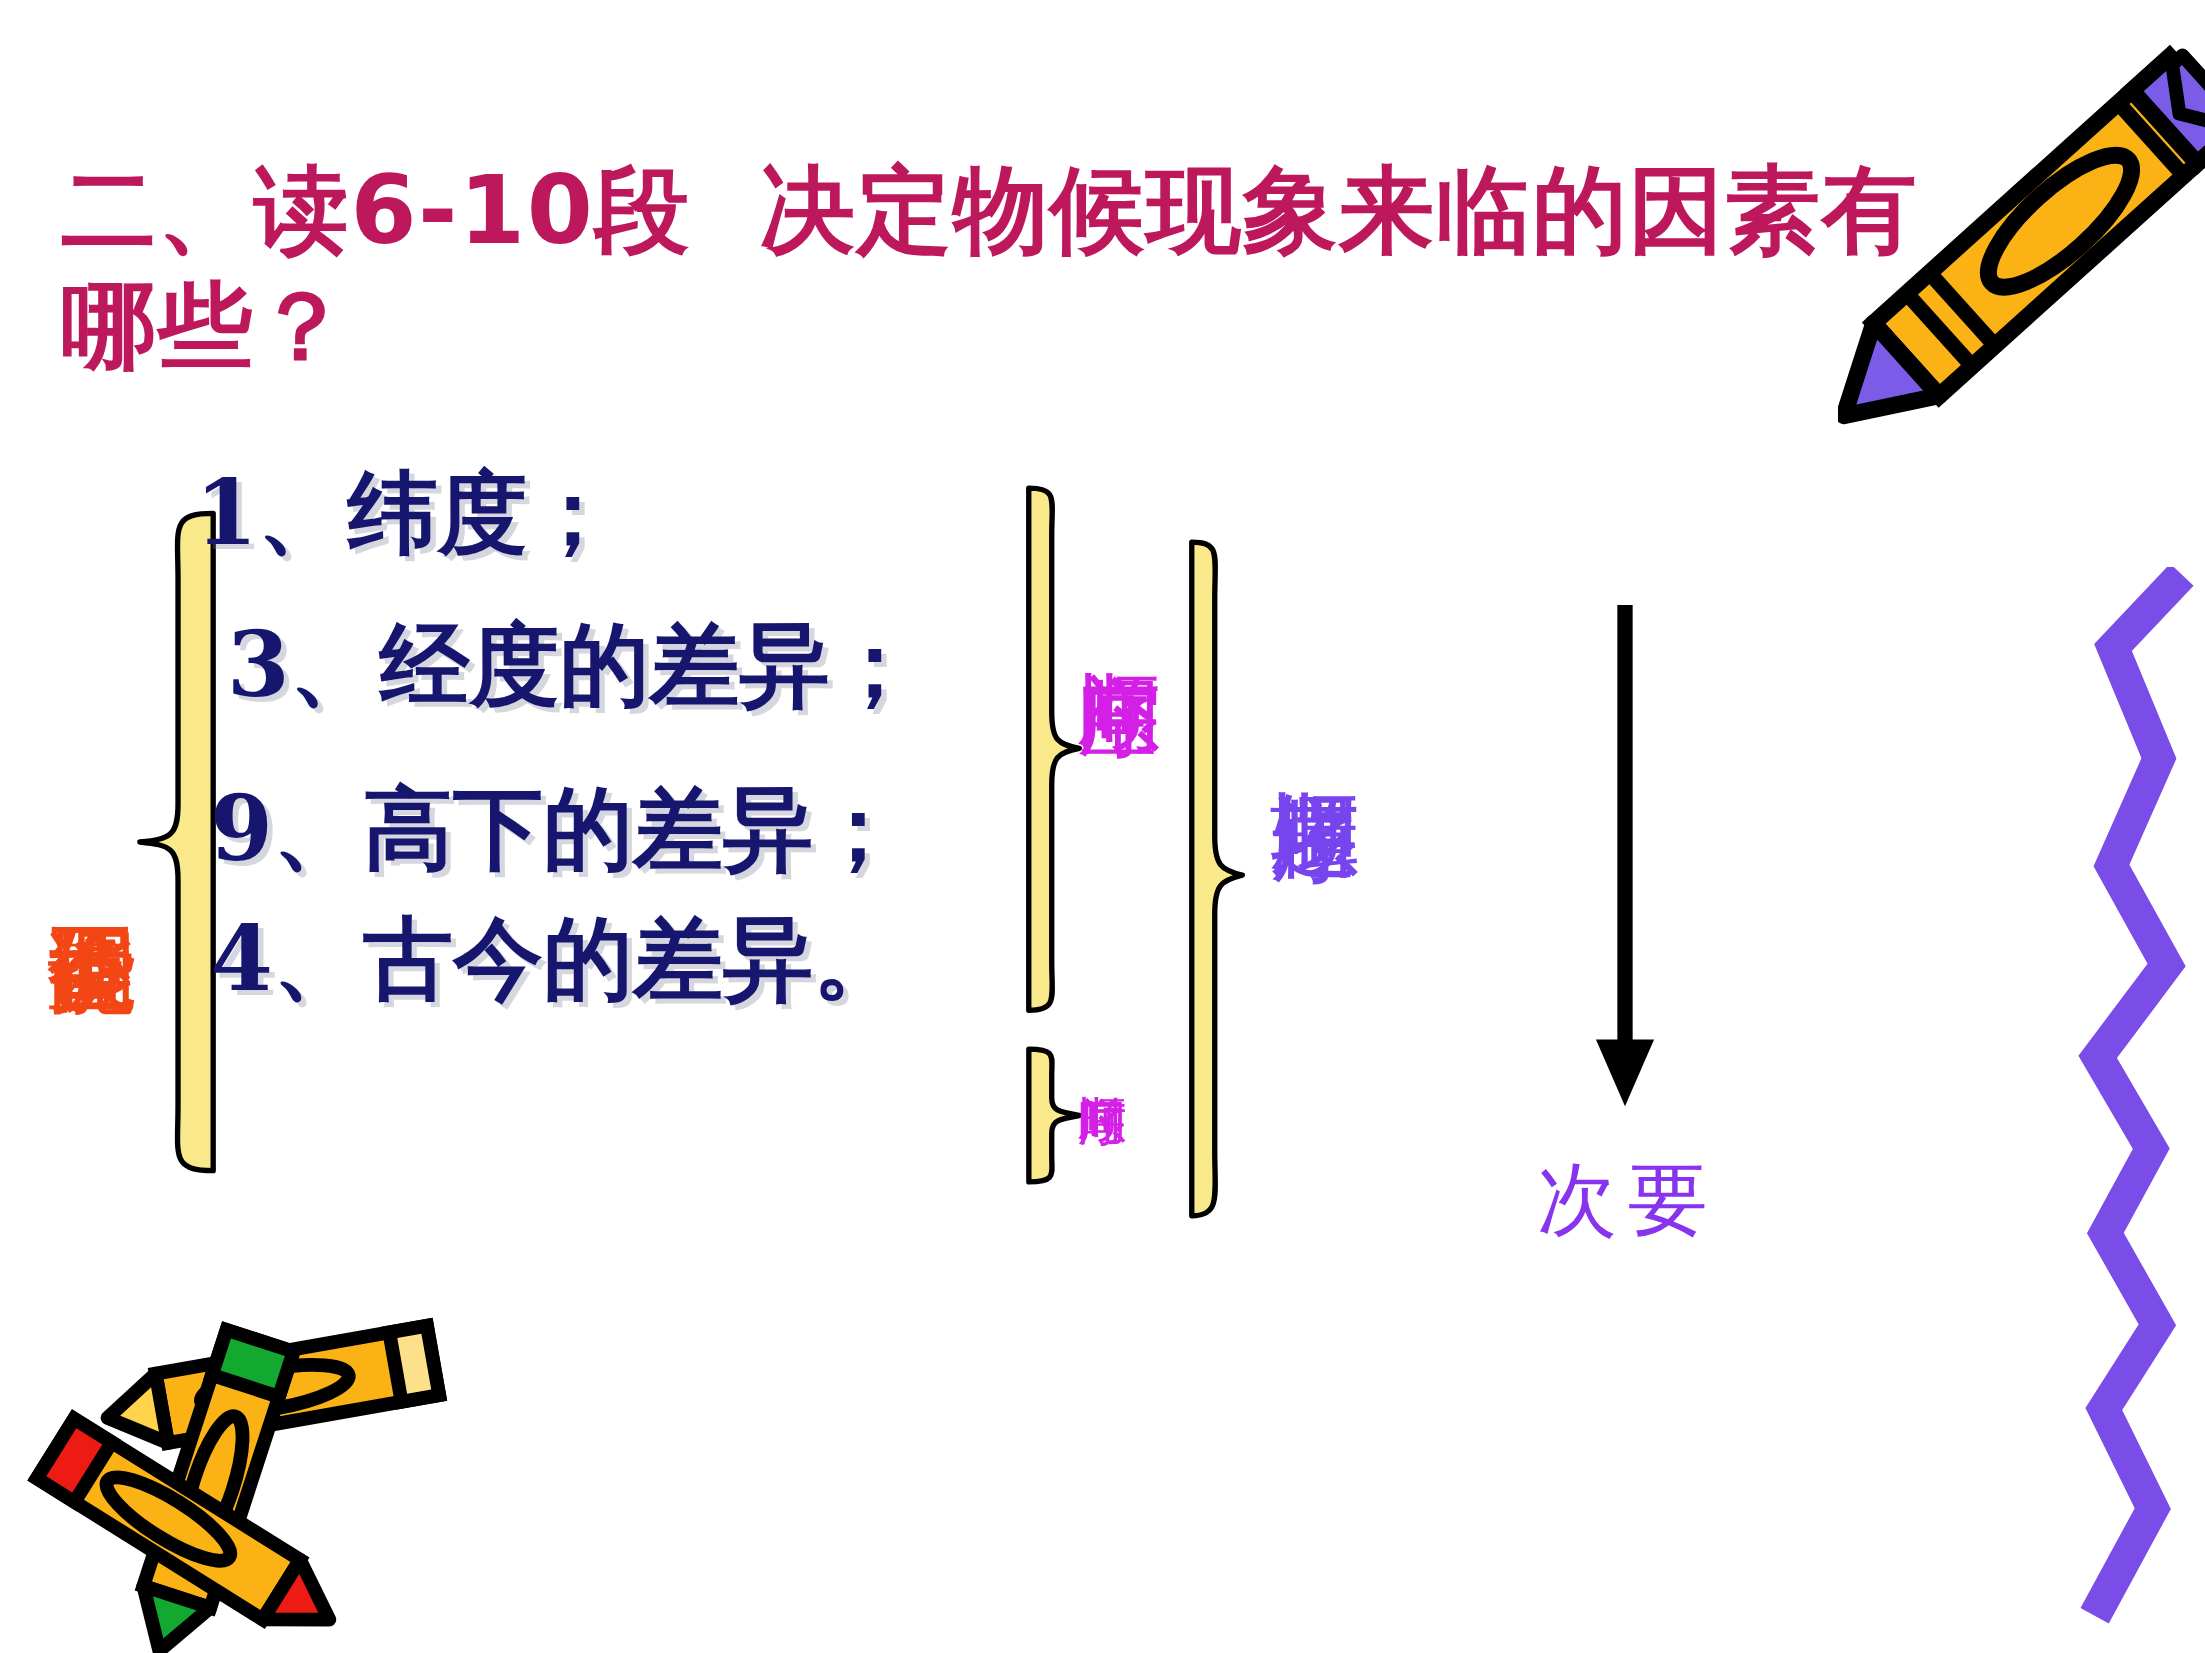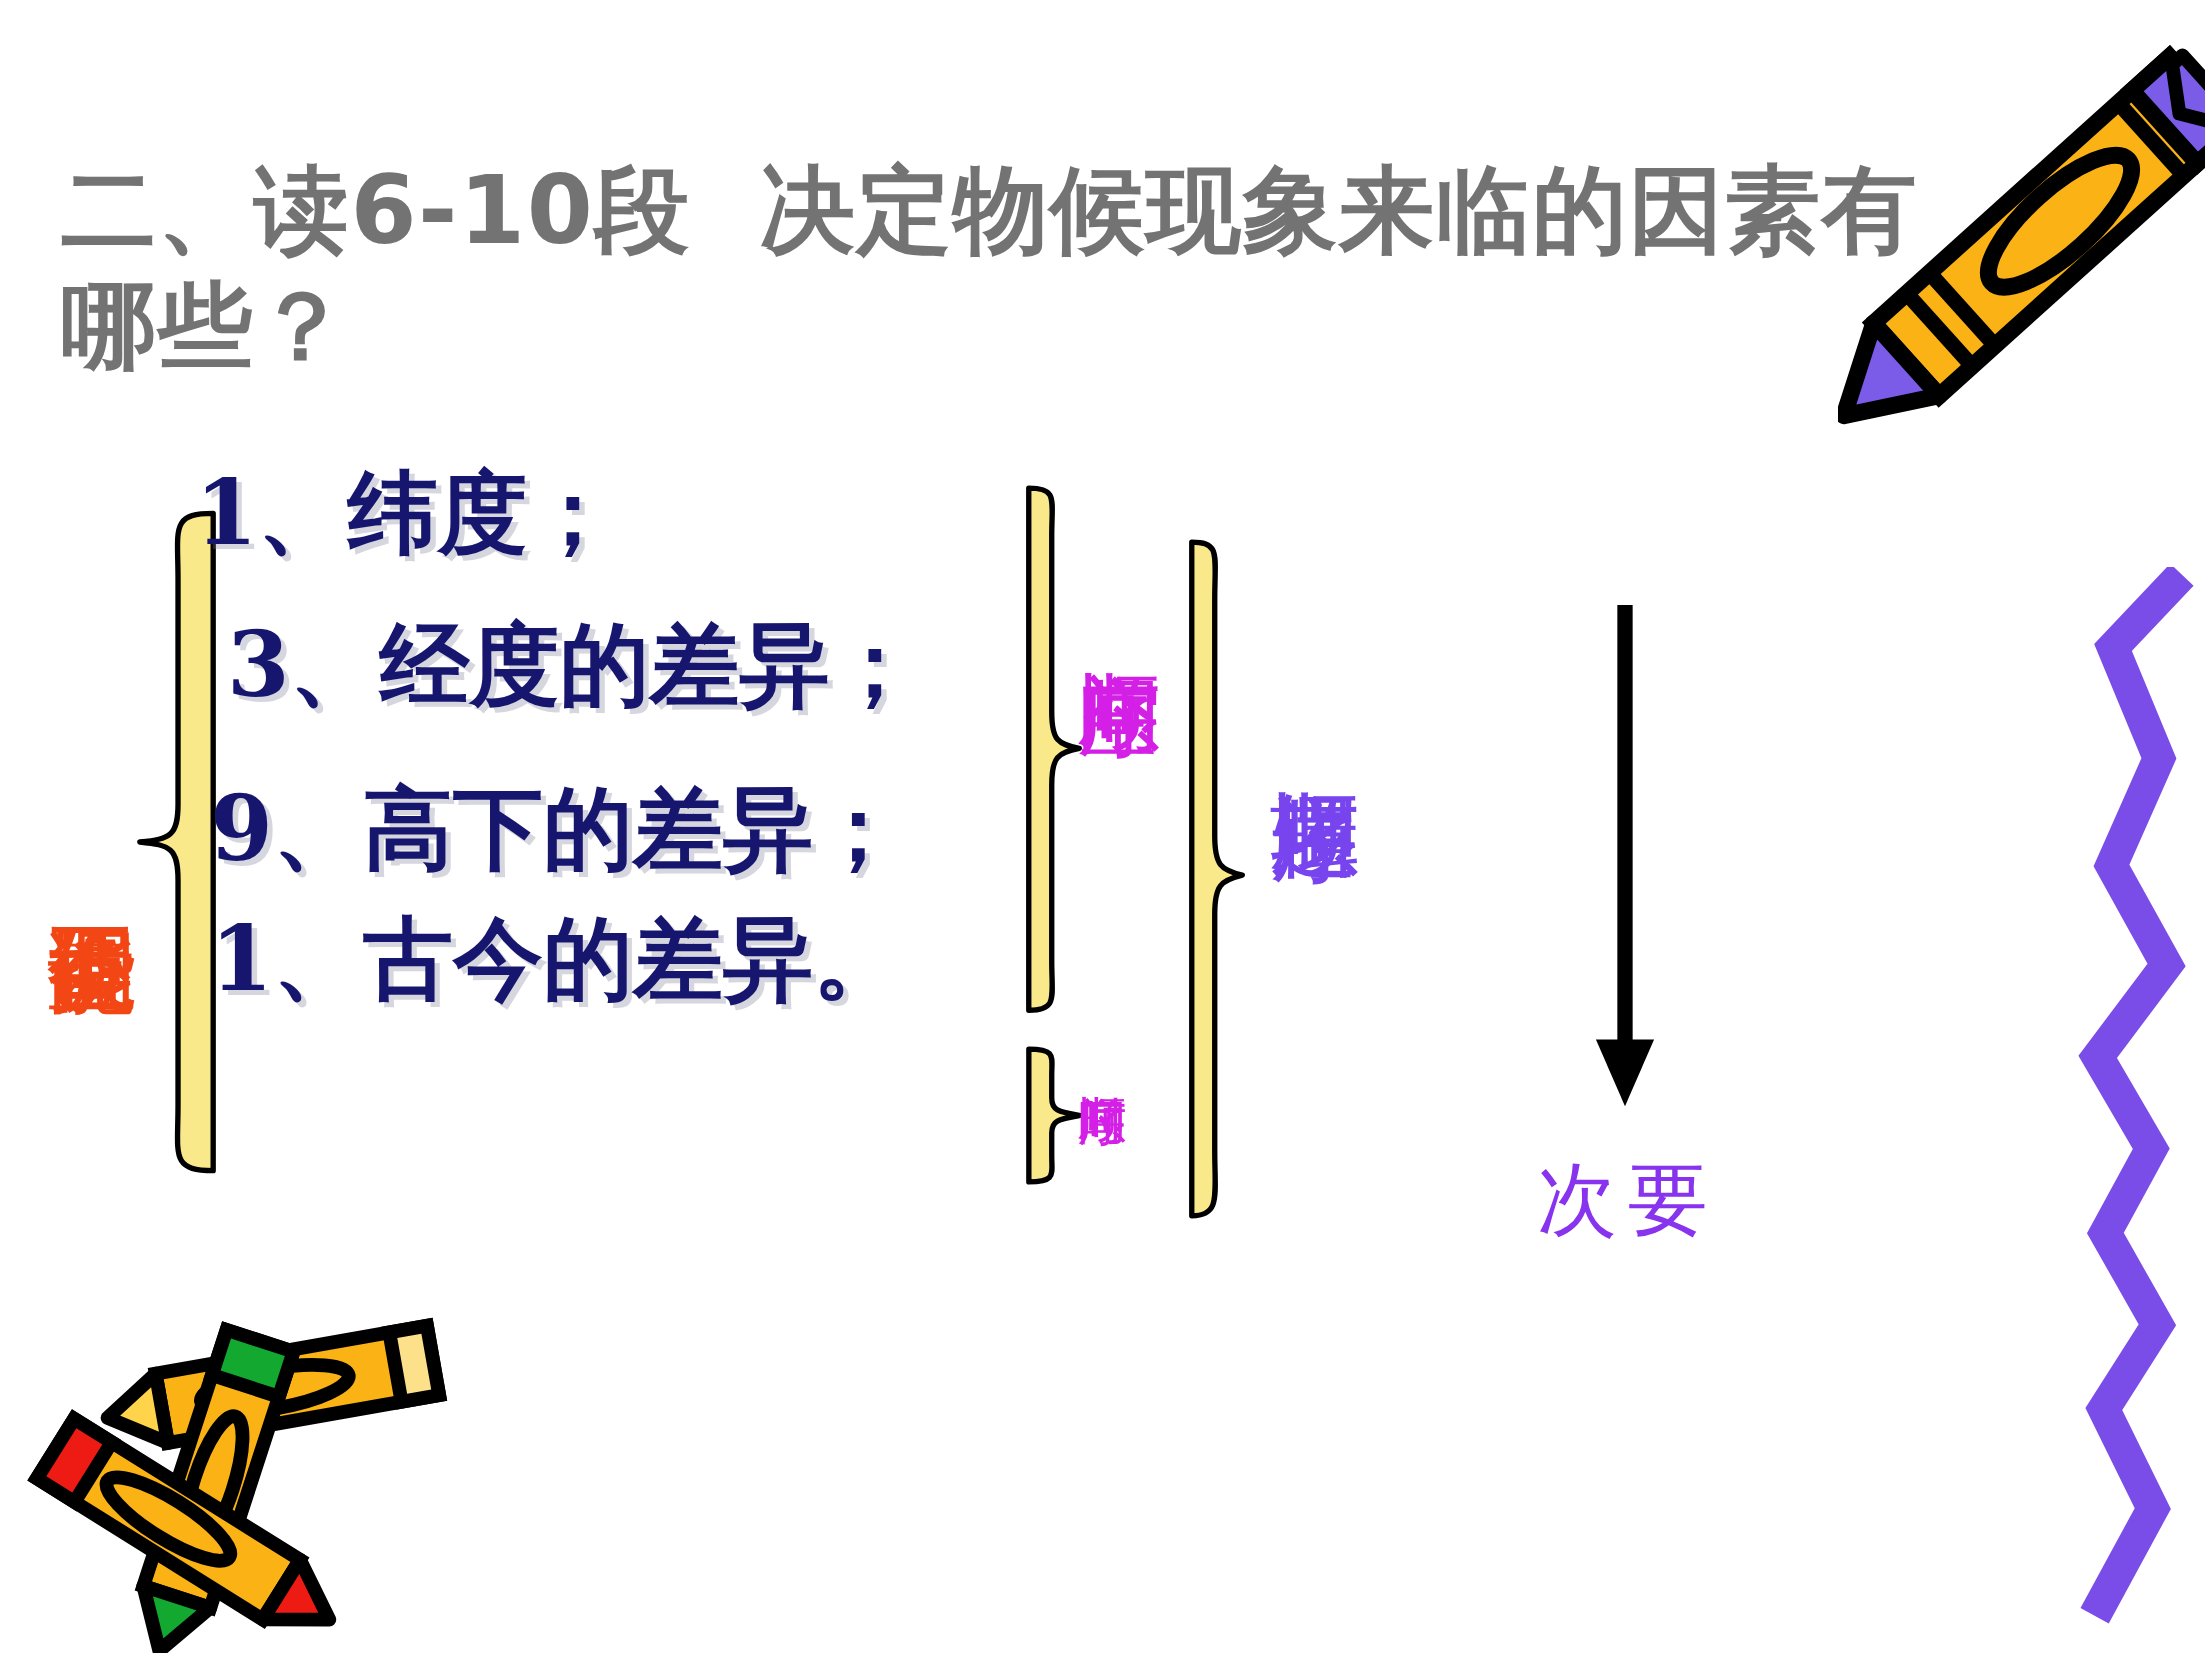--- a/index.html
+++ b/index.html
@@ -19,21 +19,21 @@
   
   #title {
     position: absolute;
     left: 61px;
     top: 153px;
     width: 1876px;
     font-family: "DejaVu Sans", "Liberation Sans", sans-serif;
     font-weight: bold;
     font-size: 95px;
     line-height: 1.22;
-    color: #737373;
+    color: #be185d;
     letter-spacing: 1.5px;
     white-space: pre-wrap;
   }
 
   
   #left-vertical {
     position: absolute;
     left: 23px;
     top: 567px;
     width: 115px;
@@ -148,21 +148,21 @@
                L 72 784
                C 72 850, 62 870, 118 870
                L 118 870 L 118 10 Z" fill="#fae98a" stroke="#000000" stroke-width="7" stroke-linejoin="round"></path>
     </svg>
   </div>
 
   <div id="list">
     <div class="list-item li-1">1、纬度；</div>
     <div class="list-item li-2">3、经度的差异；</div>
     <div class="list-item li-3">9、高下的差异；</div>
-    <div class="list-item li-4">1、古今的差异。</div>
+    <div class="list-item li-4">4、古今的差异。</div>
   </div>
 
   <div class="brace" style="left:1018px; top:482px;">
     <svg width="69" height="536" viewBox="0 0 90 700" xmlns="http://www.w3.org/2000/svg">
       <path d="M 14 8
                C 52 8, 44 22, 44 70
                L 44 300
                C 44 338, 52 342, 80 348
                C 52 354, 44 358, 44 396
                L 44 626

